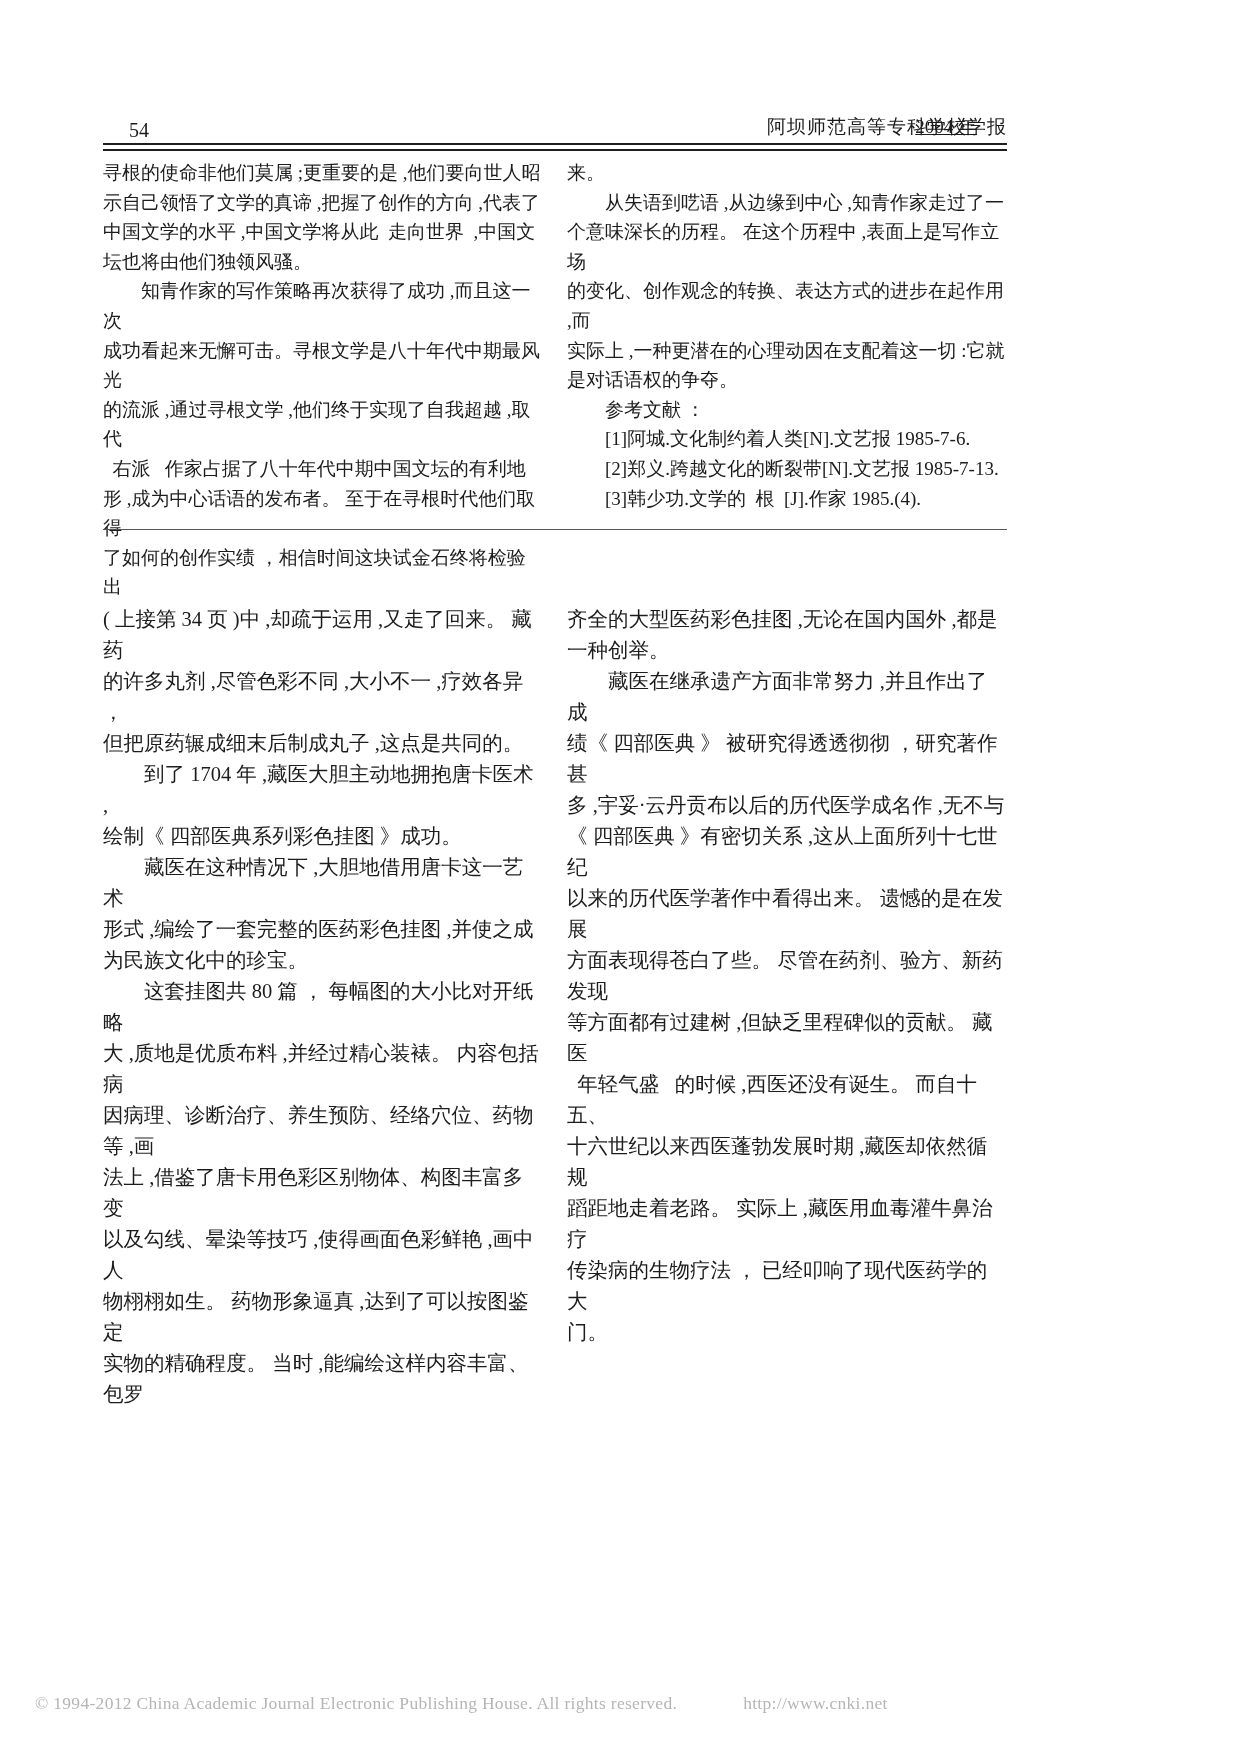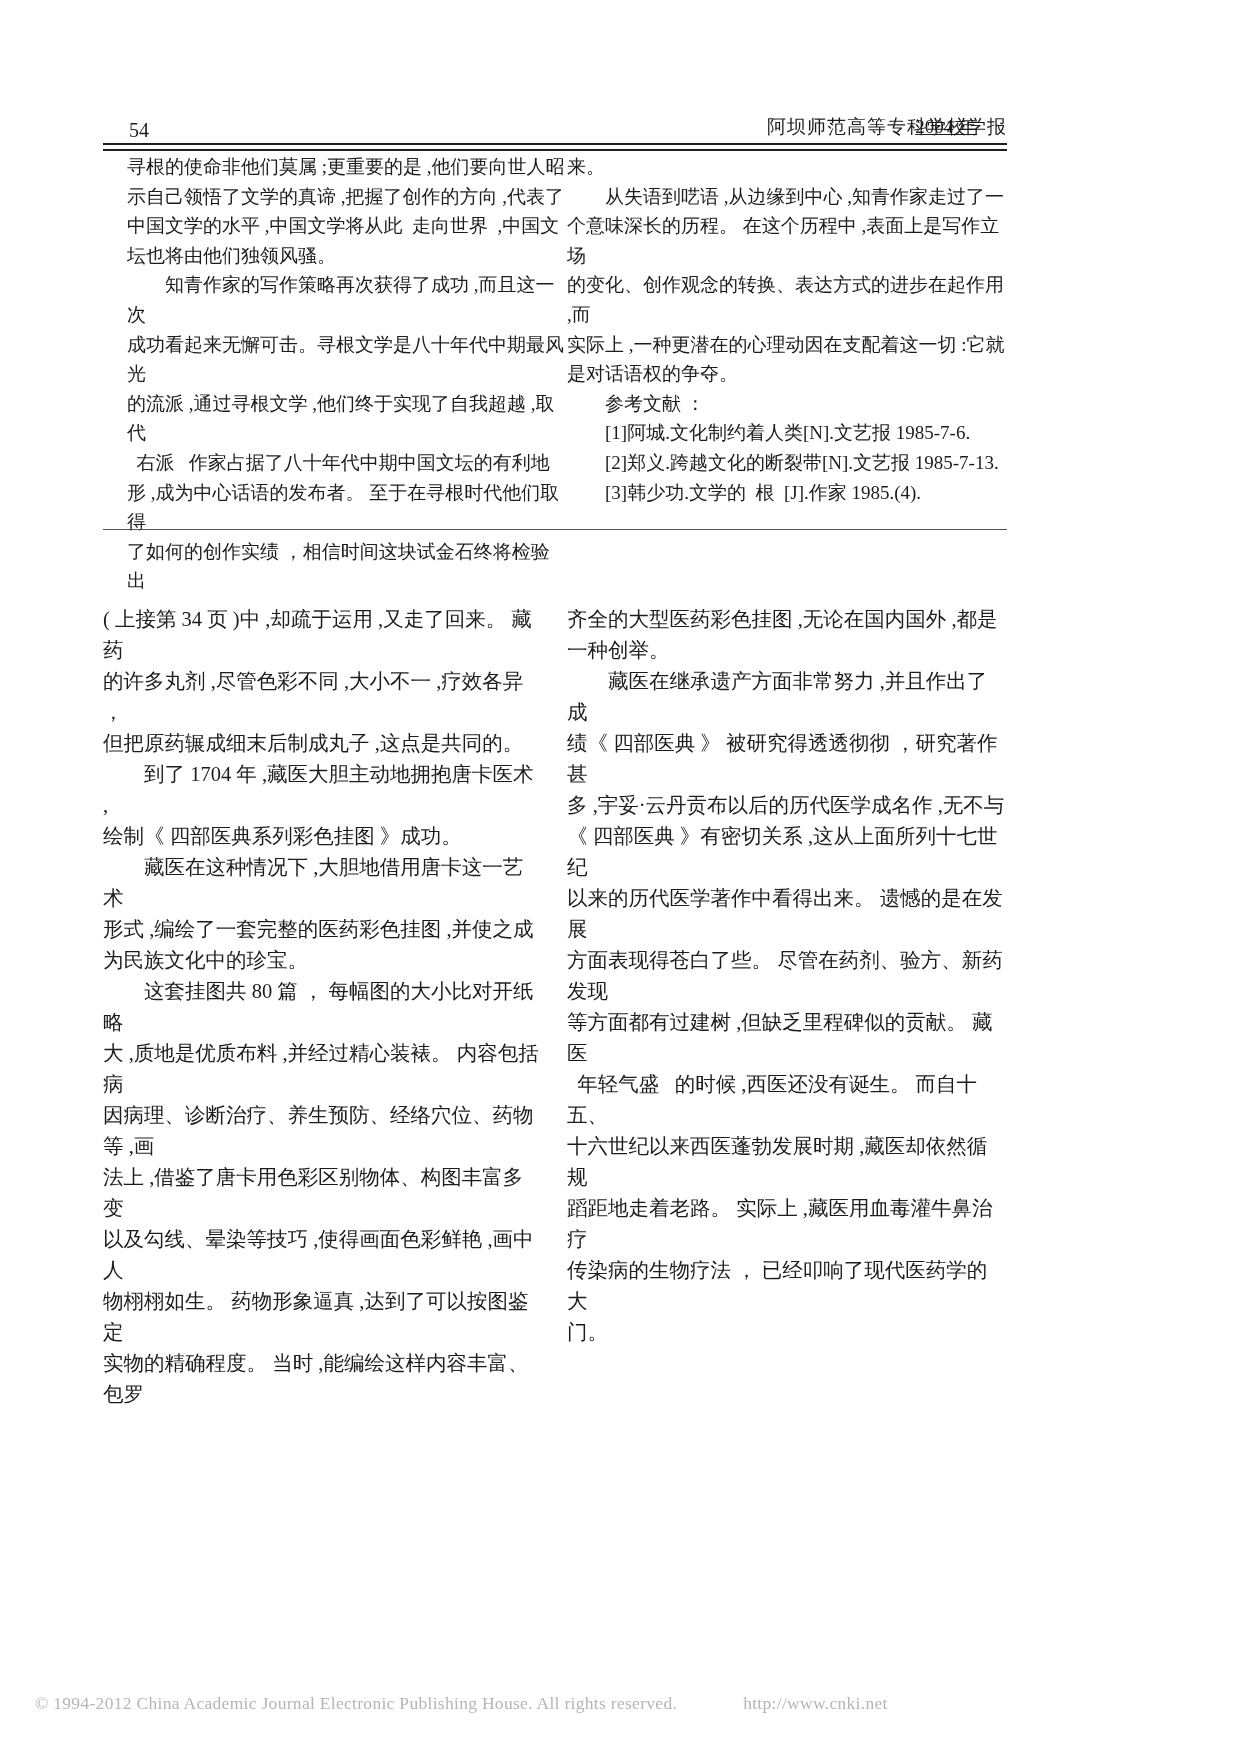--- a/index.html
+++ b/index.html
@@ -36,21 +36,21 @@
     border-top: 2px solid #1f1f1f;
     border-bottom: 2px solid #1f1f1f;
   }
   .article {
     position: absolute;
     left: 103px;
     width: 904px;
     display: flex;
     justify-content: space-between;
   }
-  .article-1 { top: 152px; justify-content: flex-end; }
+  .article-1 { top: 158px; }
   .article-2 { top: 604px; }
   .col {
     width: 440px;
     white-space: pre-wrap;
   }
   .article-1 .col .line { font-size: 19px;   line-height: 29.6px; }
   .article-2 .col .line { font-size: 20.5px; line-height: 31px;  }
   .section-divider {
     position: absolute;
     left: 103px;

